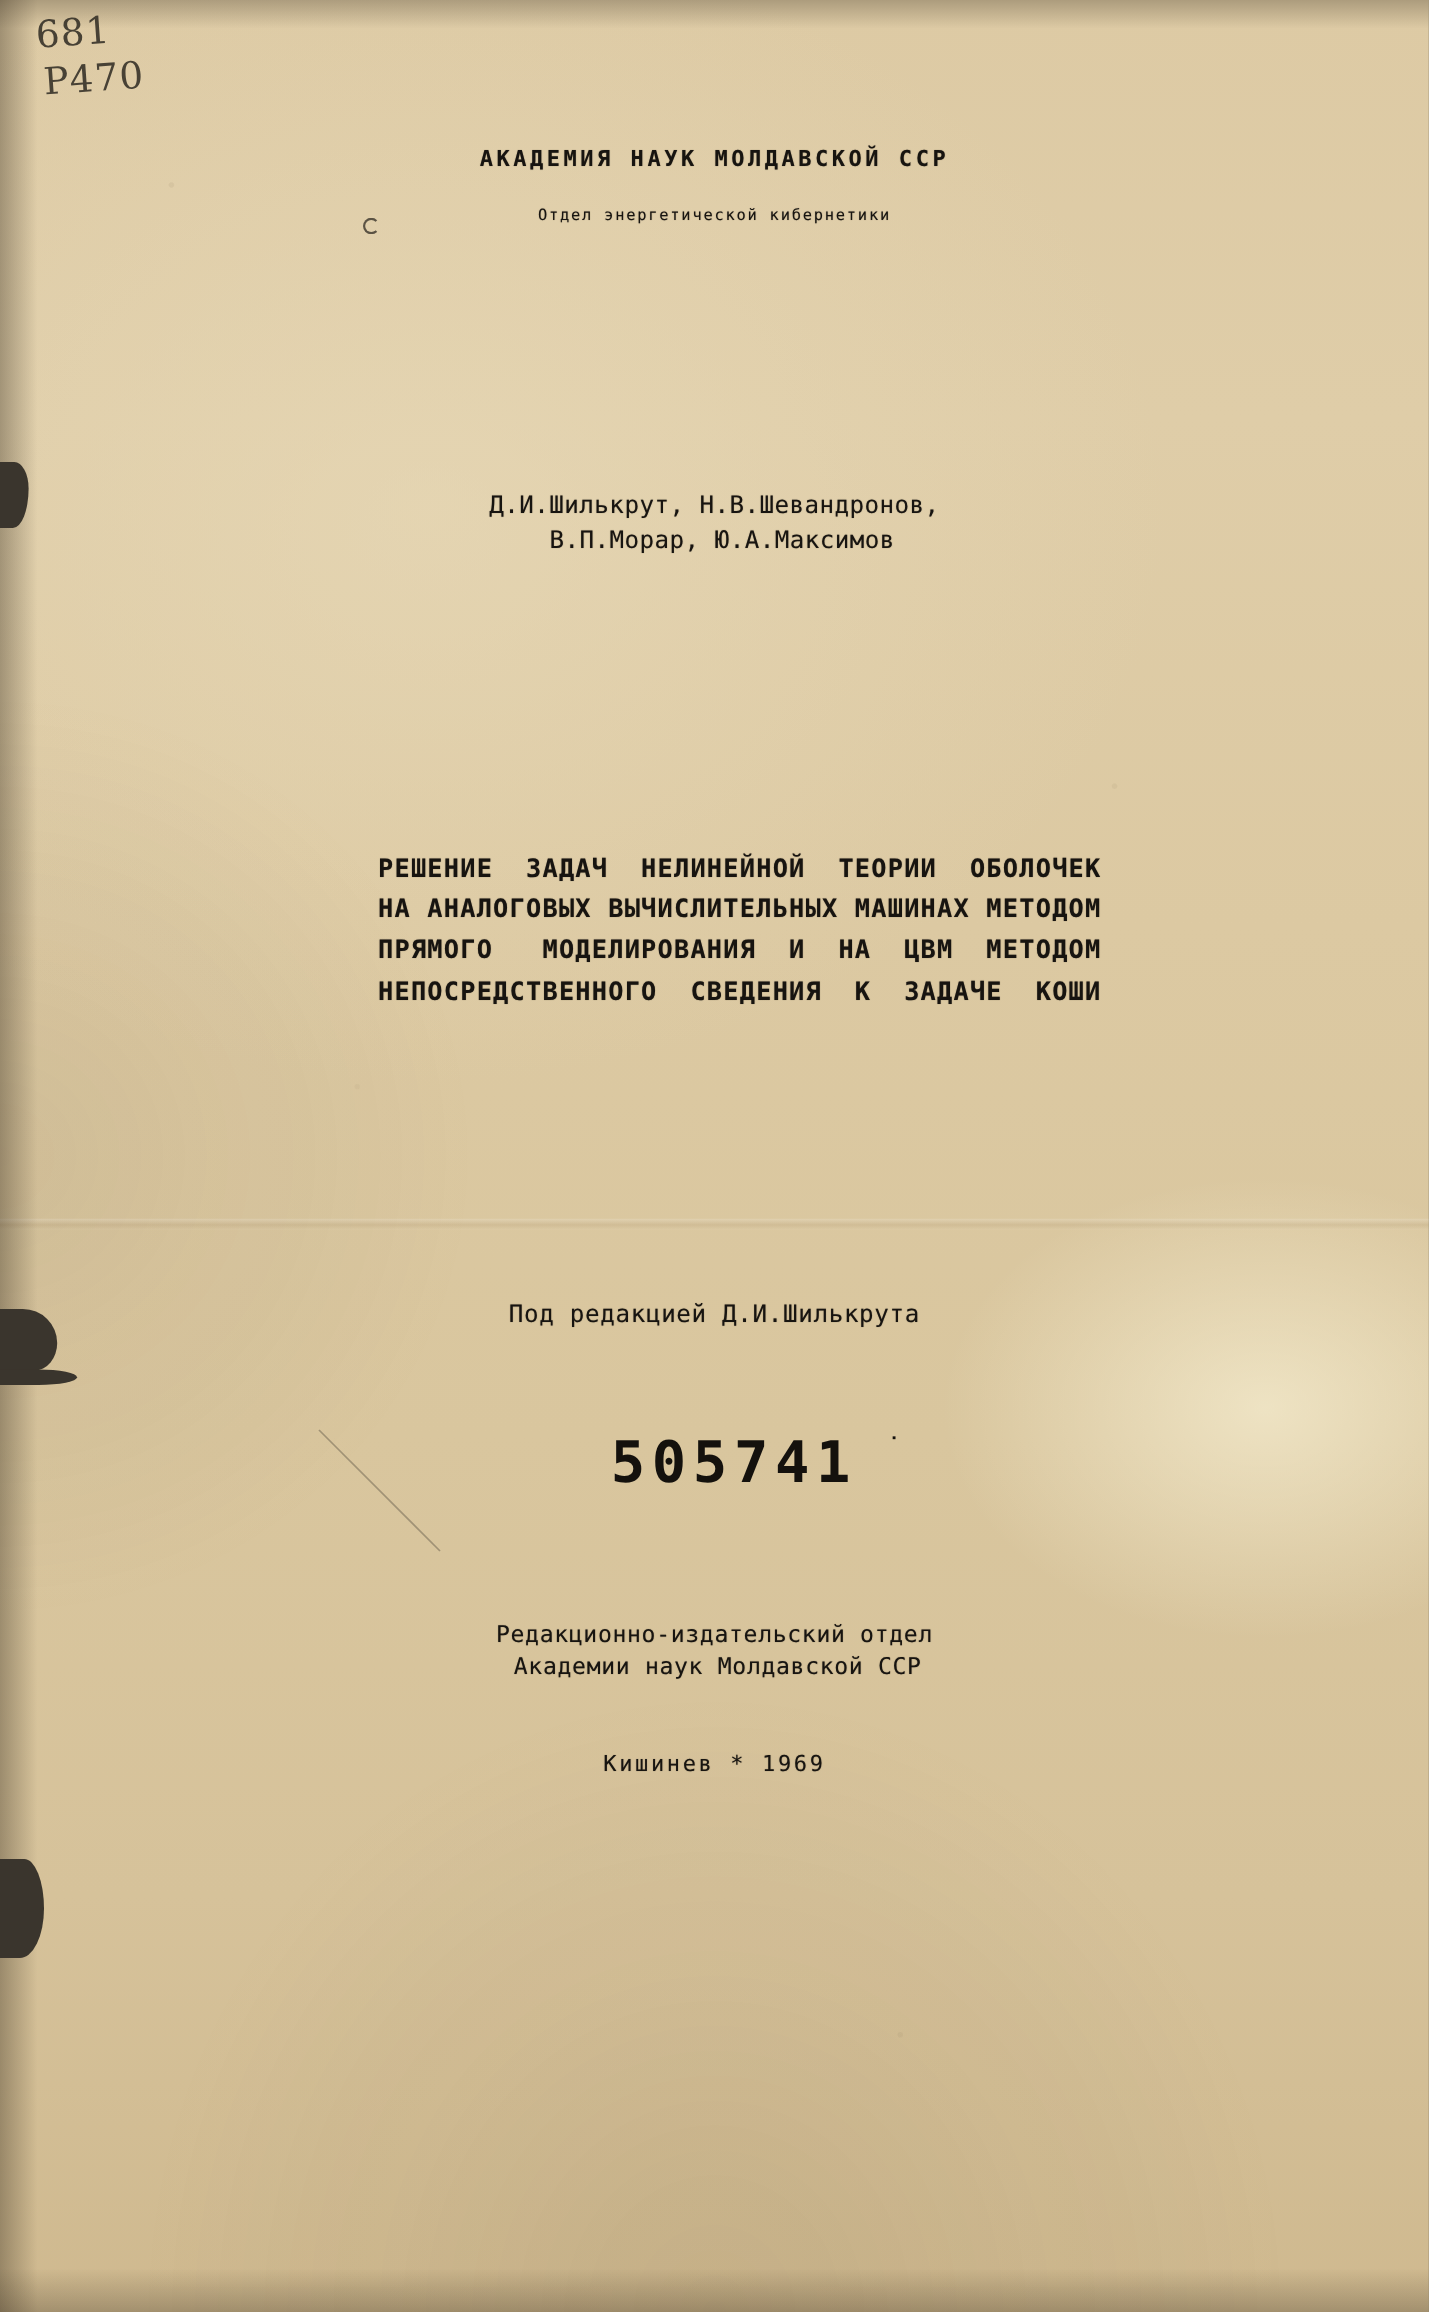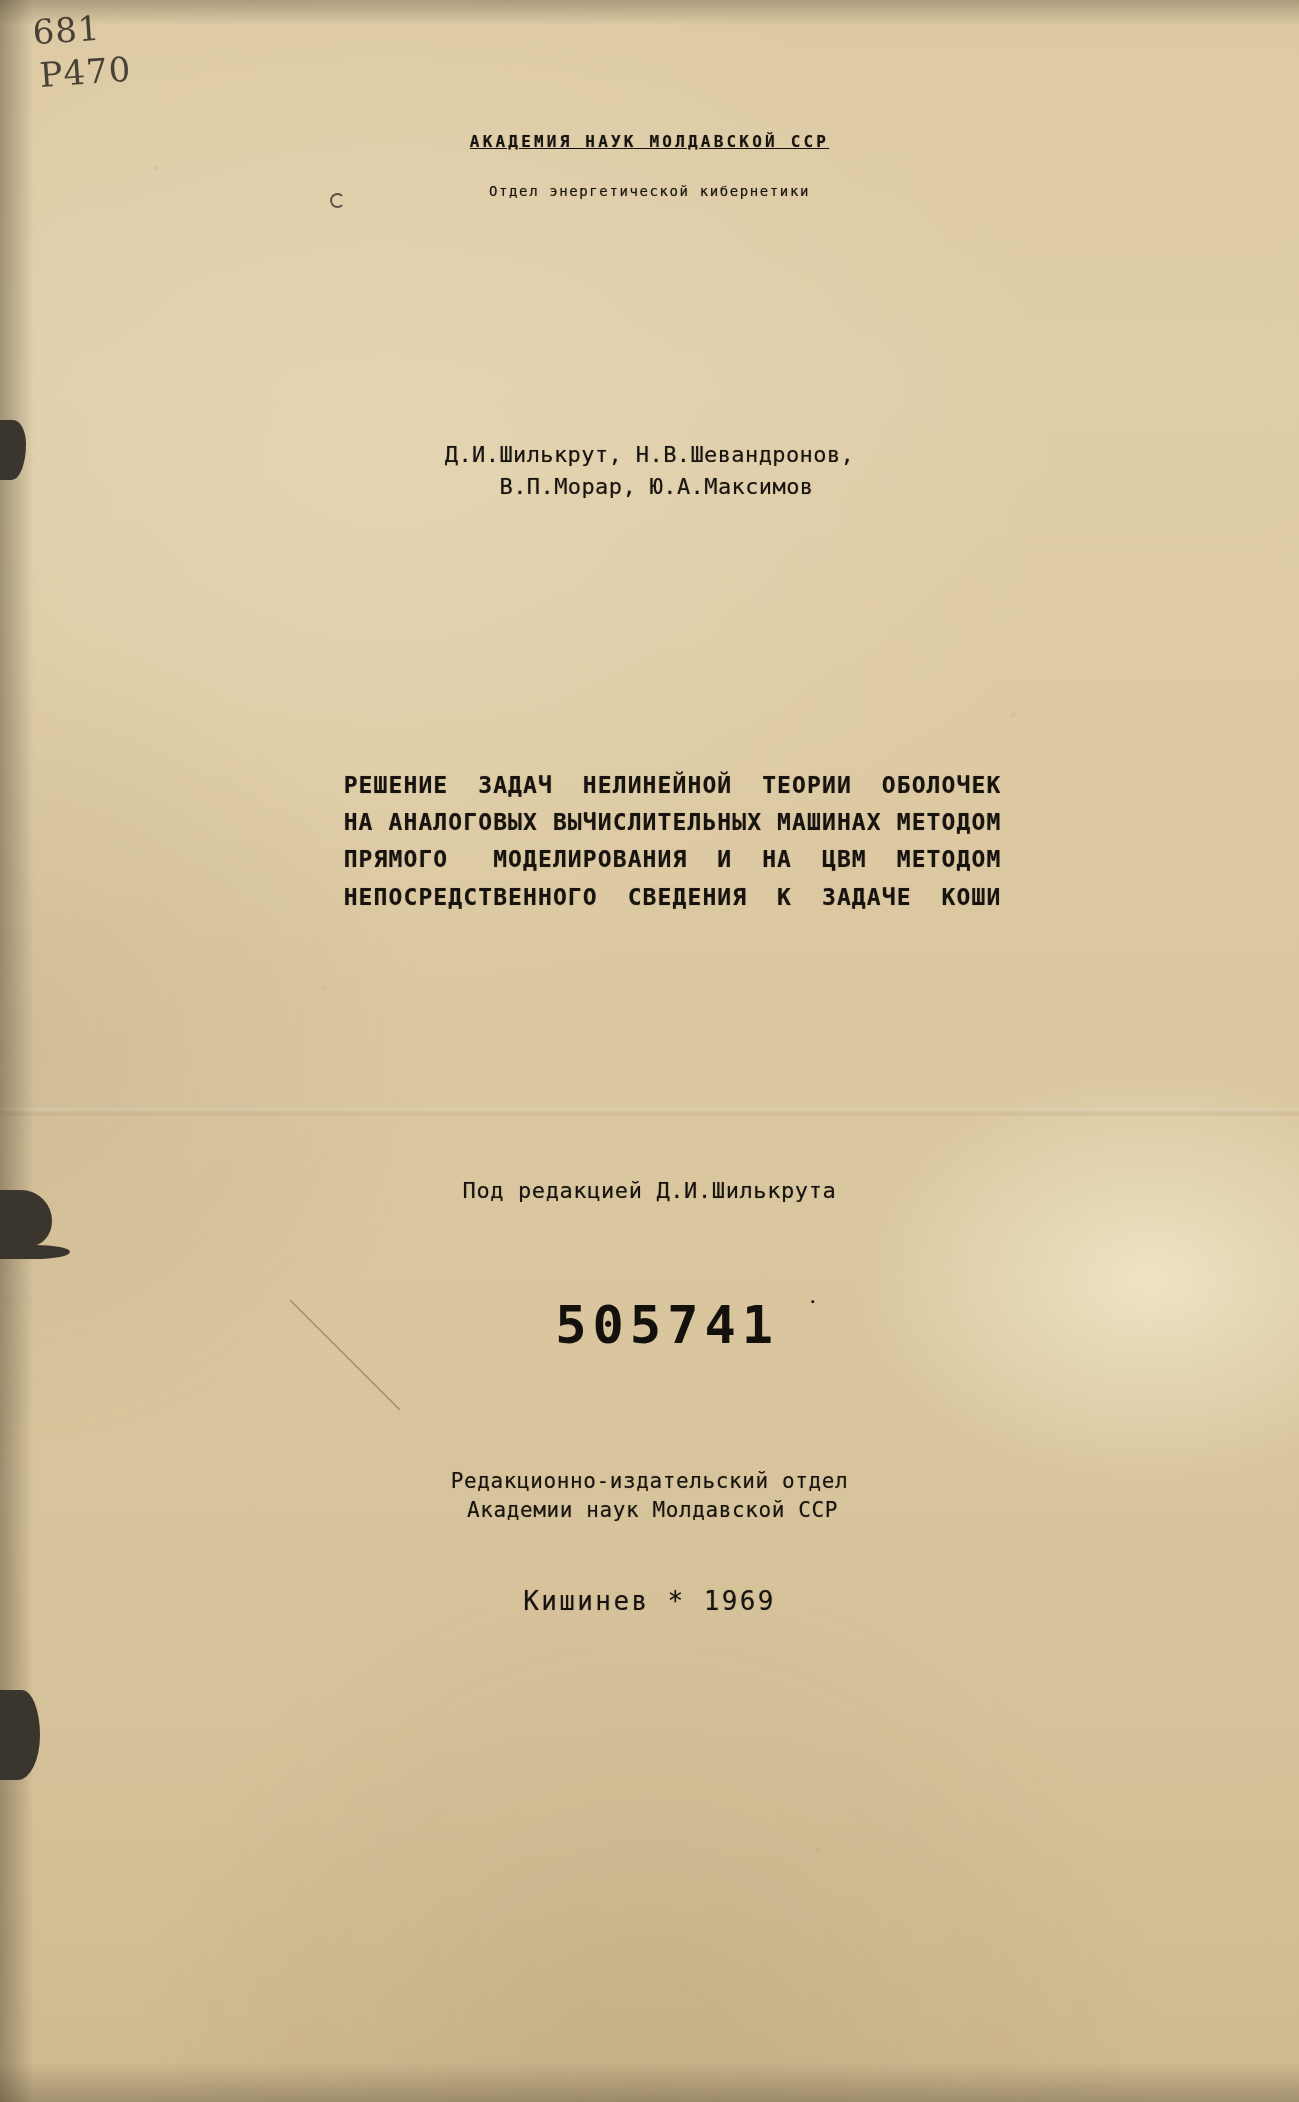--- a/index.html
+++ b/index.html
@@ -98,24 +98,23 @@
     text-align: center;
   }
 
   .typed {
     color: #171410;
     text-shadow: 0 0 1px rgba(30,25,18,0.45);
   }
 
   .org-title {
     margin-top: 132px;
-    font-size: 16px;
+    font-size: 20px;
     letter-spacing: 3.2px;
     font-weight: 700;
-    text-decoration: underline;
   }
   .dept {
     margin-top: 32px;
     font-size: 14px;
     letter-spacing: 1.6px;
     position: relative;
   }
   .dept .pen-mark {
     position: absolute;
     left: 330px;
@@ -170,21 +169,21 @@
   .publisher {
     margin-top: 112px;
     font-size: 21px;
     line-height: 1.4;
     letter-spacing: 0.6px;
   }
   .publisher .l2 { padding-left: 6px; }
 
   .place-year {
     margin-top: 60px;
-    font-size: 26px;
+    font-size: 20px;
     letter-spacing: 2.4px;
   }
 
   
   .stray {
     position: absolute;
     pointer-events: none;
     opacity: 0.35;
   }
 </style>

